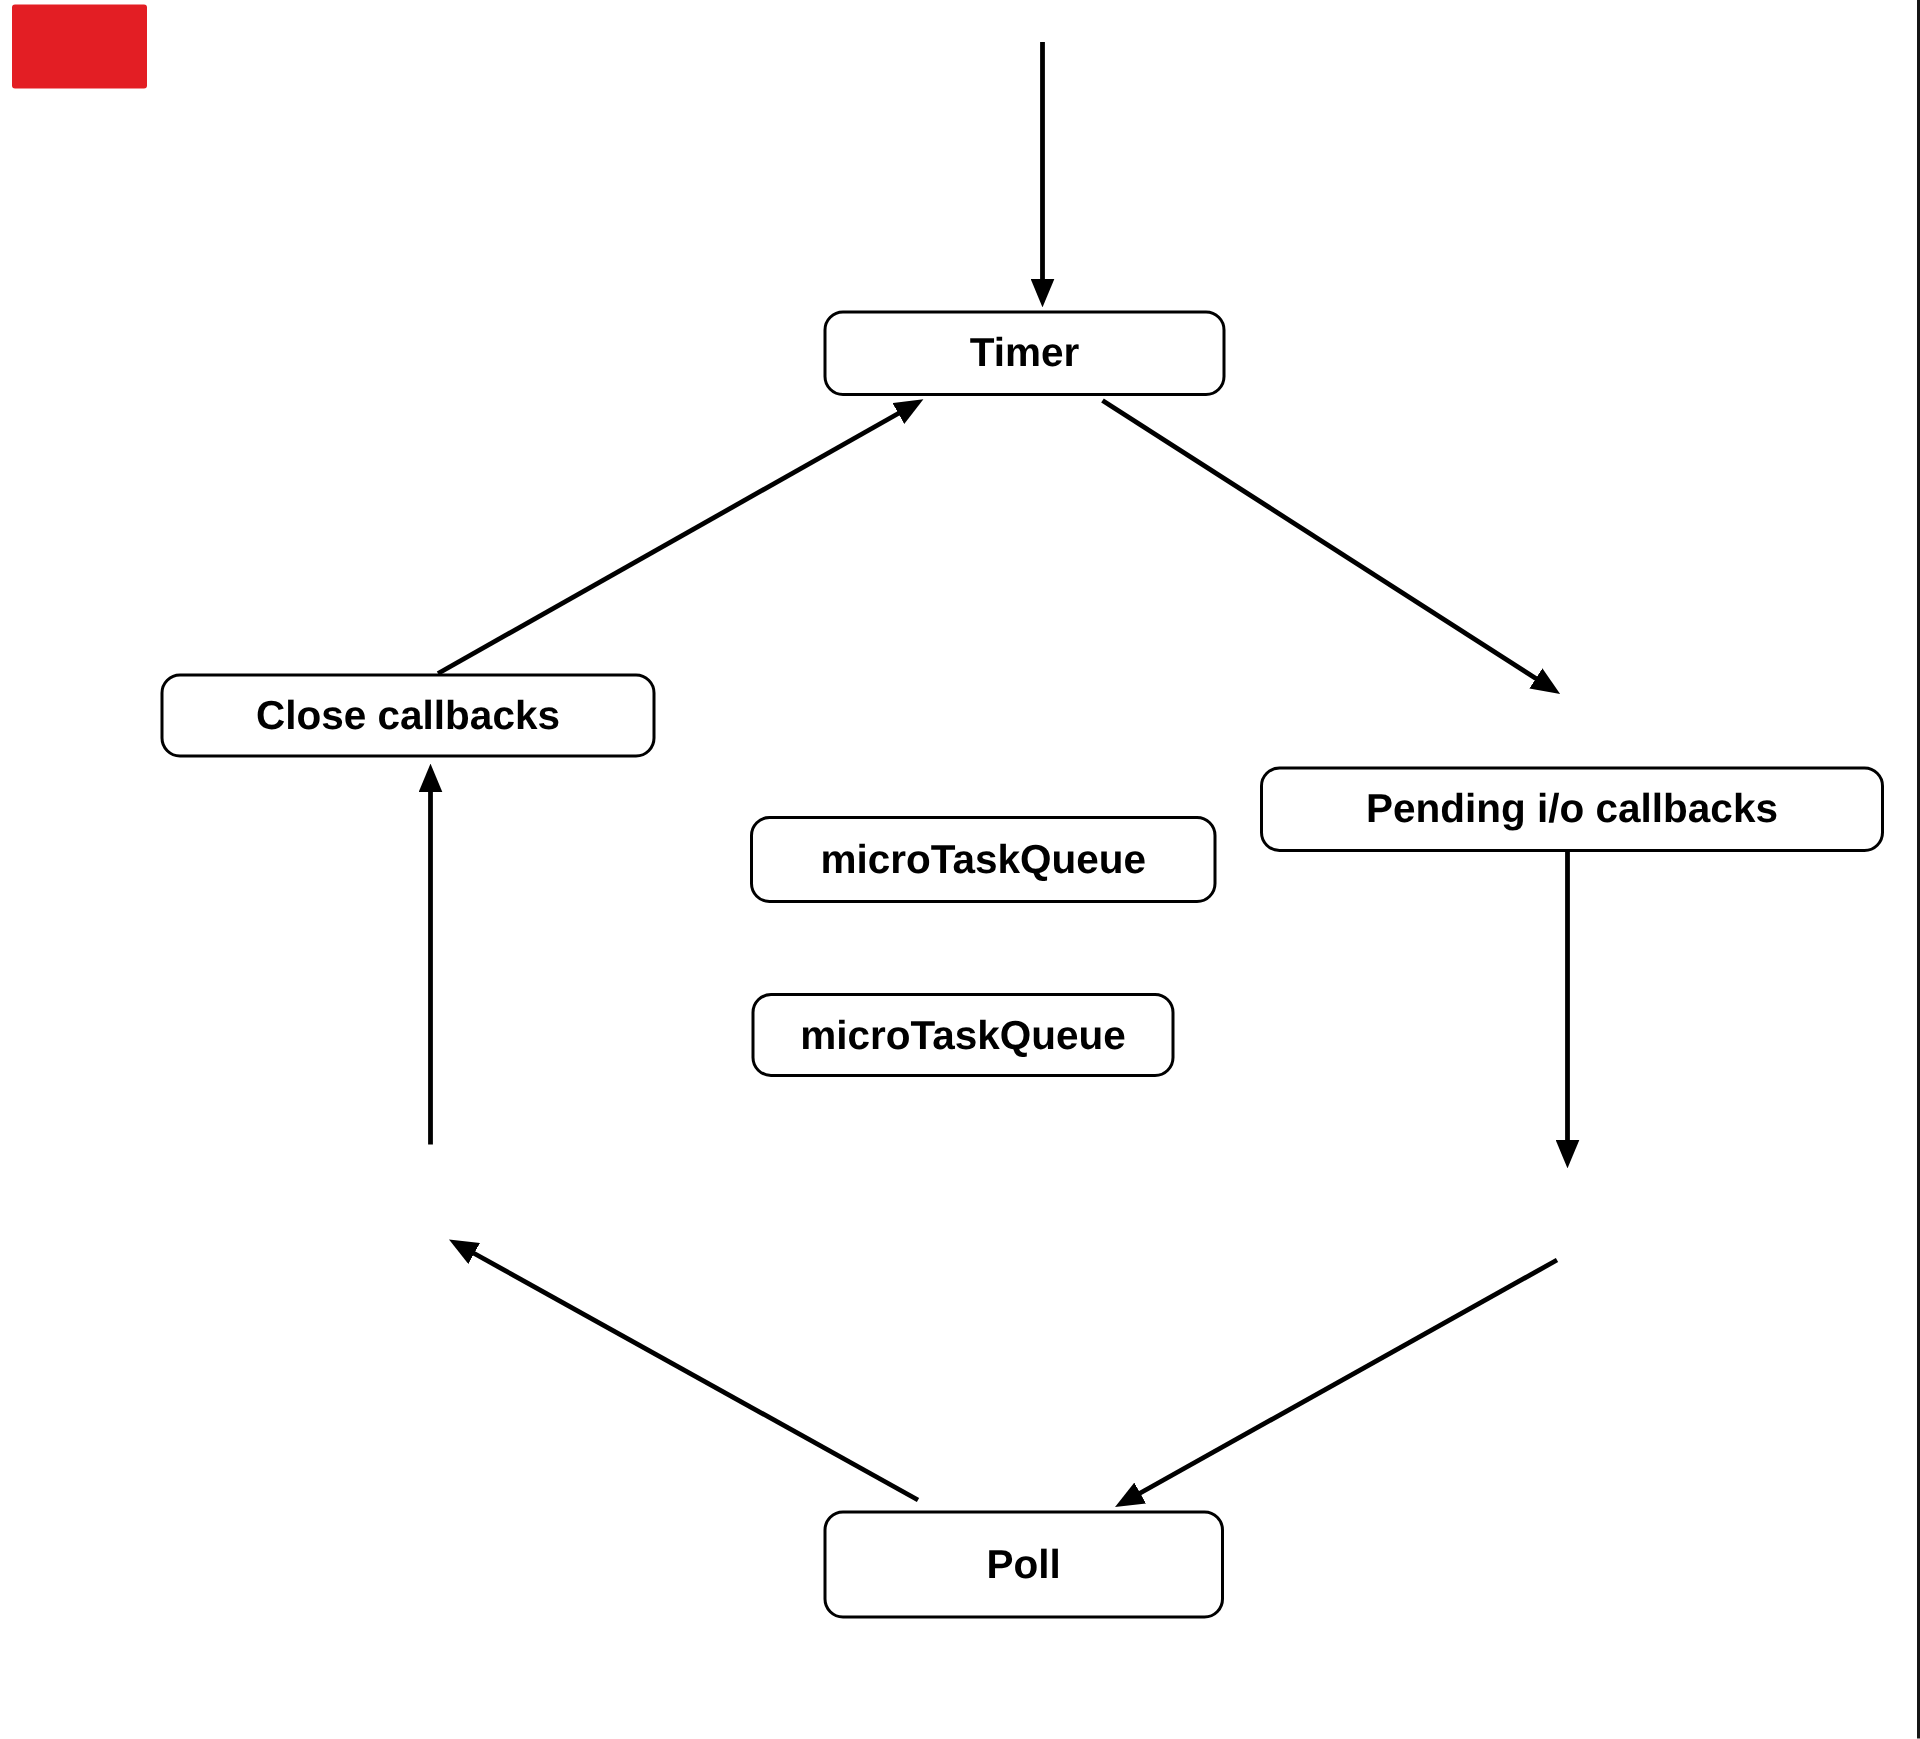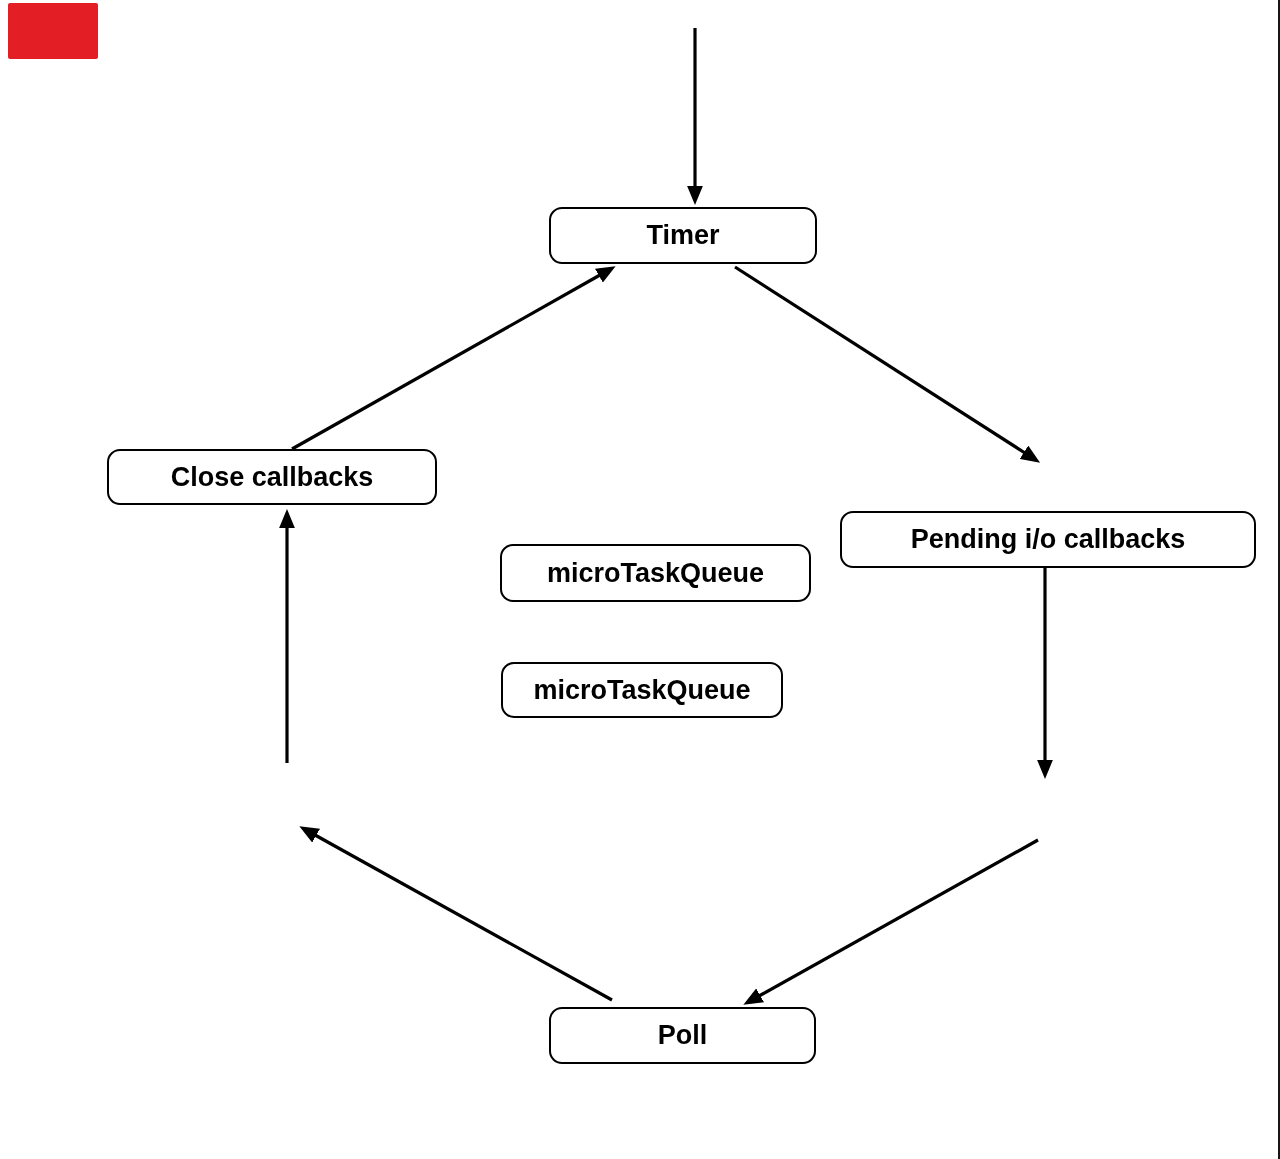--- a/index.html
+++ b/index.html
@@ -25,21 +25,21 @@
     color:var(--text);font-weight:700;font-size:27px;line-height:1;
     white-space:nowrap;
   }
   .node-timer        {left:549px; top:207px;  width:268px; height:57px;text-align:right;}
   .node-close        {left:107px; top:449px;  width:330px; height:56px;}
   .node-pending      {left:840px; top:466px;  width:416px; height:57px;margin-top:45px;}
   .node-nexttick     {left:500px; top:544px;  width:311px; height:58px;}
   .node-microtask    {left:501px; top:626px;  width:282px; height:56px;margin-top:36px;}
   .node-check        {left:110px; top:764px;  width:380px; height:57px;}
   .node-idle         {left:841px; top:782px;  width:414px; height:57px;}
-  .node-poll         {left:549px; top:1007px; width:267px; height:57px;}
+  .node-poll         {left:549px; top:1007px; width:267px; height:72px;}
   .red-marker{
     position:absolute;left:8px;top:3px;width:90px;height:56px;
     background:var(--red-marker);border-radius:2px;
   }
   .right-edge{
     position:absolute;right:0;top:0;width:2px;height:1159px;
     background:var(--right-edge-line);
   }
 </style>
 </head>

